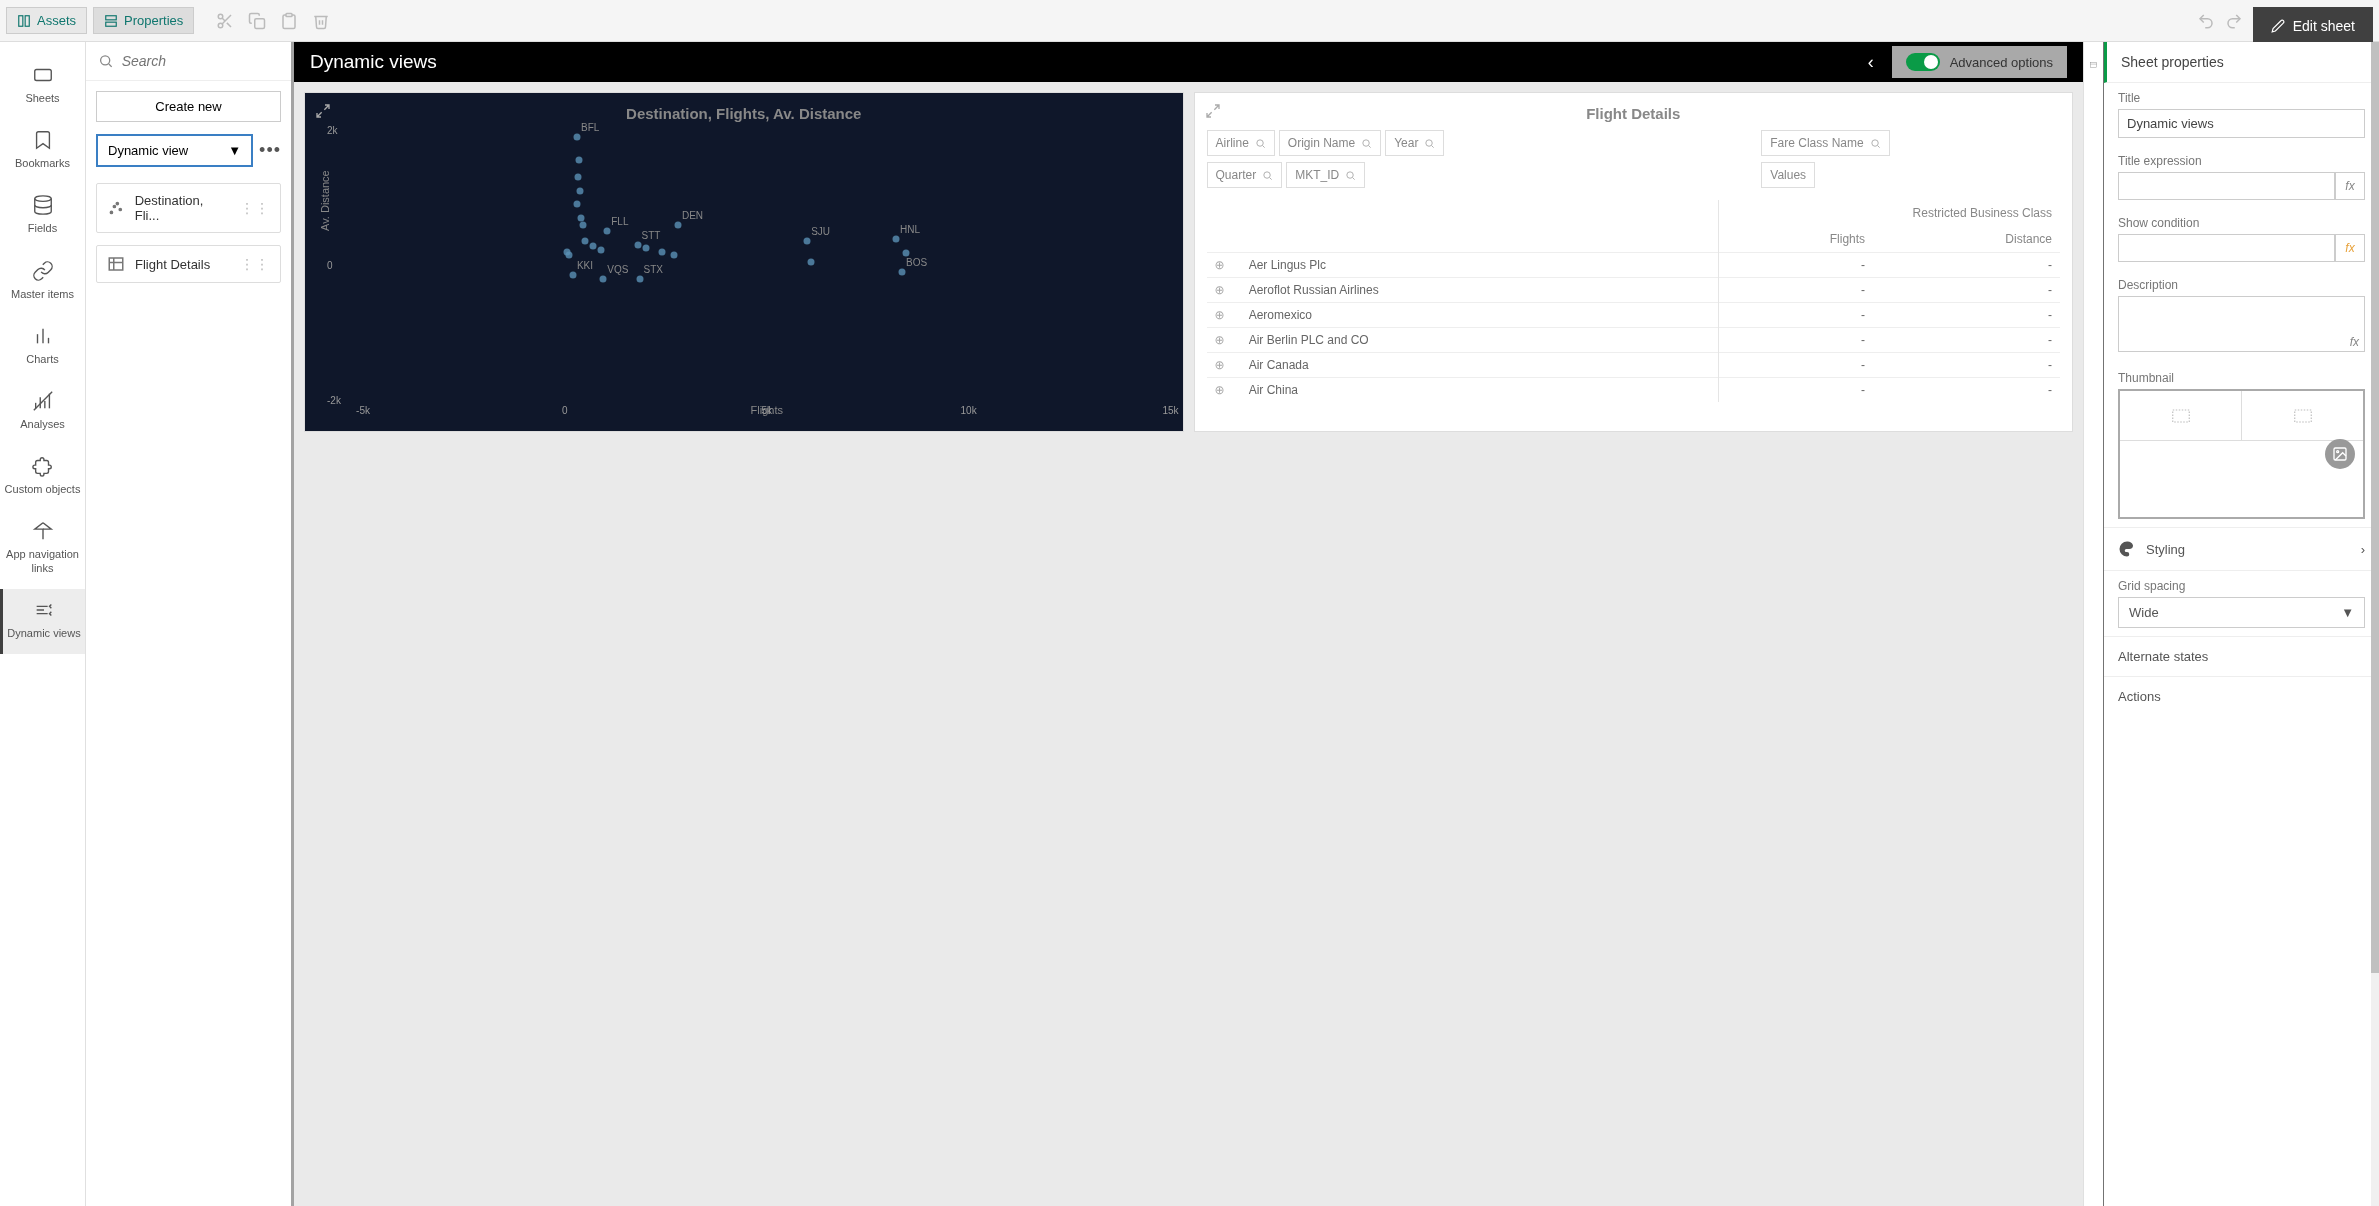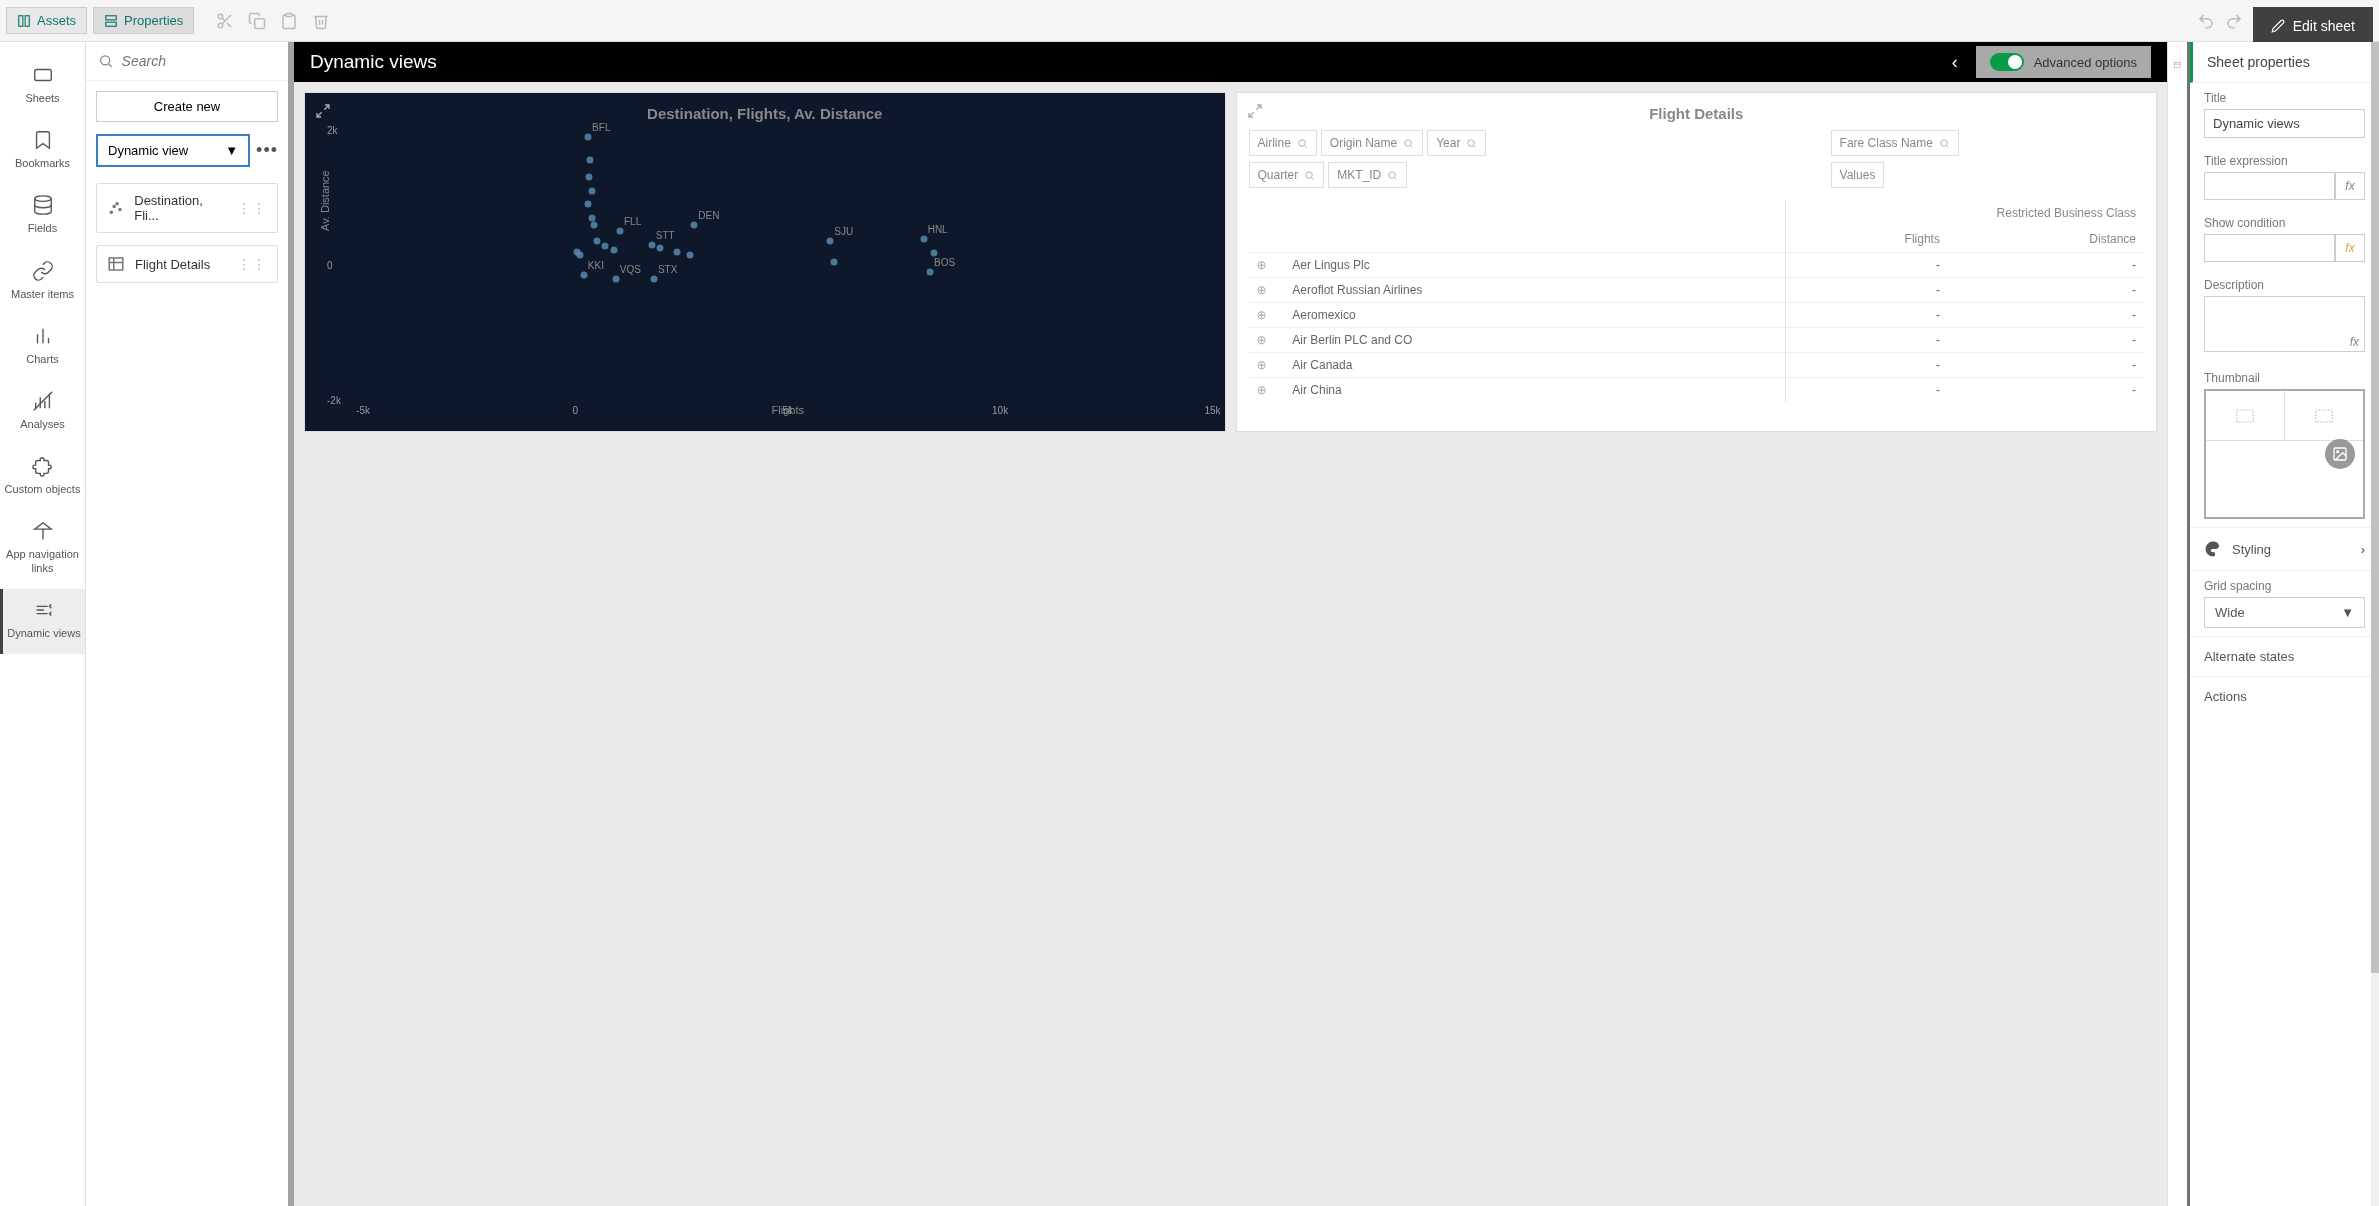--- a/index.html
+++ b/index.html
@@ -20,21 +20,21 @@
 
 .main { flex: 1; display: flex; overflow: hidden; }
 
 
 .left-rail { width: 86px; background: #fff; border-right: 1px solid #e0e0e0; display: flex; flex-direction: column; align-items: center; padding-top: 12px; }
 .rail-item { width: 100%; padding: 10px 4px 14px; display: flex; flex-direction: column; align-items: center; gap: 6px; font-size: 11px; color: #555; cursor: pointer; text-align: center; line-height: 1.2; }
 .rail-item.active { background: #ededed; border-left: 3px solid #404040; }
 .rail-icon { width: 22px; height: 22px; color: #555; }
 
 
-.assets-panel { width: 208px; background: #fff; border-right: 6px solid #a3a3a3; display: flex; flex-direction: column; }
+.assets-panel { width: 208px; background: #fff; border-right: 3px solid #a3a3a3; display: flex; flex-direction: column; }
 .search-row { display: flex; align-items: center; padding: 10px 12px; gap: 8px; border-bottom: 1px solid #eee; }
 .search-row input { border: none; outline: none; font-size: 14px; font-style: italic; color: #888; width: 100%; }
 .create-new { margin: 10px 10px 10px; padding: 7px; background: #fff; border: 1px solid #ccc; font-size: 13px; text-align: center; cursor: pointer; }
 .dv-select-row { display: flex; align-items: center; gap: 6px; margin: 2px 10px 10px; }
 .dv-select { flex: 1; border: 2px solid #3a7fc4; padding: 7px 10px; display: flex; justify-content: space-between; align-items: center; font-size: 13px; cursor: pointer; }
 .dv-more { color: #555; font-size: 18px; cursor: pointer; letter-spacing: 1px; }
 .asset-card { margin: 6px 10px; border: 1px solid #ddd; border-radius: 2px; padding: 9px 10px; display: flex; align-items: center; gap: 10px; font-size: 13px; color: #333; cursor: grab; }
 .asset-card .drag { margin-left: auto; color: #bbb; font-size: 14px; letter-spacing: 1px; }
 
 
@@ -73,21 +73,21 @@
 .table-wrap td { padding: 5px 8px; border-top: 1px solid #eee; }
 .row-expand { color: #aaa; cursor: pointer; }
 .th-right { text-align: right !important; }
 .right-col-divider { border-left: 1px solid #e5e5e5; }
 
 
 .right-rail-icon { width: 20px; background: #fff; padding: 16px 6px; border-left: 1px solid #e0e0e0; display:flex; align-items:flex-start; }
 .right-rail-icon svg { width: 18px; height: 14px; color:#888; }
 
 
-.props-panel { width: 192px; background: #fff; border-left: 3px solid #737373; overflow-y: auto; font-size: 13px; color: #555; position: relative; }
+.props-panel { width: 276px; background: #fff; border-left: 1px solid #737373; overflow-y: auto; font-size: 13px; color: #555; position: relative; }
 .props-section-header { padding: 12px 14px; border-left: 3px solid #0a9b47; font-size: 14px; color: #444; border-bottom: 1px solid #eee; }
 .props-field { padding: 8px 14px; }
 .props-label { font-size: 12px; color: #777; margin-bottom: 4px; }
 .props-input { width: 100%; border: 1px solid #ccc; padding: 6px 8px; font-size: 13px; color: #444; display:flex; align-items:center; justify-content:space-between; }
 .fx-icon { font-size: 12px; font-style: italic; color: #888; }
 .fx-icon.orange { color: #e8a33d; }
 .props-textarea { width: 100%; border: 1px solid #ccc; padding: 6px 8px; min-height: 56px; resize: none; font-size: 13px; position:relative; }
 .thumbnail-box { border: 2px solid #aaa; height: 130px; position: relative; background: #fff; }
 .thumb-top { height: 40%; border-bottom: 1px solid #ddd; display: flex; }
 .thumb-top > div { flex: 1; border-right: 1px solid #ddd; display:flex; align-items:center; justify-content:center; color:#bbb; }

